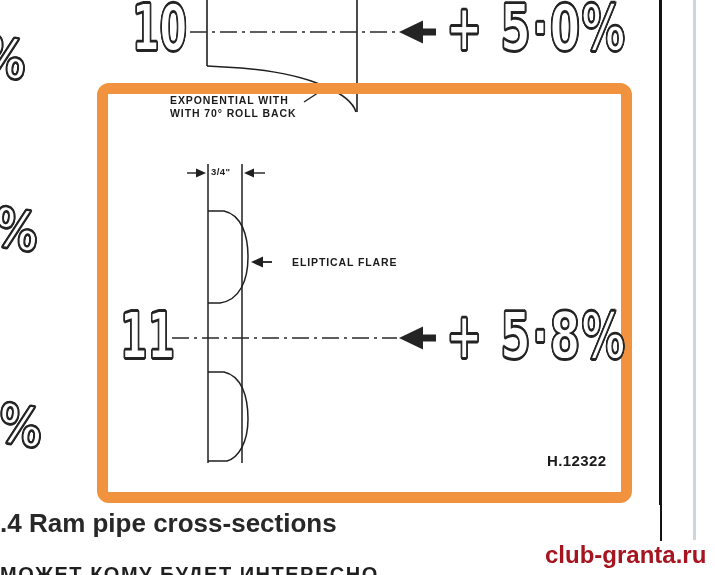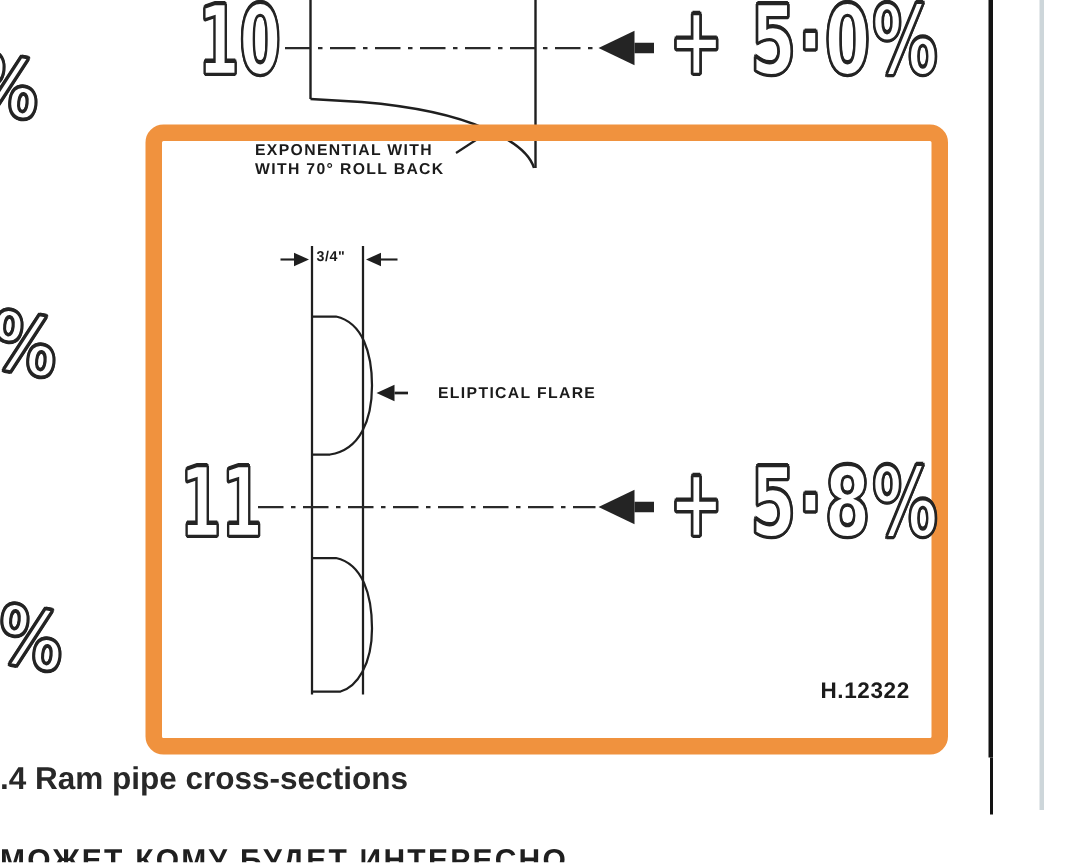--- a/index.html
+++ b/index.html
@@ -28,21 +28,21 @@
     font-family:"Liberation Sans",sans-serif;font-weight:700;font-size:9.5px;
     letter-spacing:0.4px;color:#1b1b1b;white-space:nowrap;z-index:4;
   }
   #highlight-box{
     left:97px;top:83px;width:535px;height:420px;box-sizing:border-box;
     border:11px solid #F0923E;border-radius:12px;z-index:2;background:transparent;
   }
   #drawing-svg{left:0;top:0;z-index:1;}
   .rule{z-index:0;}
   #caption{
-    left:0px;top:508px;font-size:21px;font-weight:700;color:#282828;
+    left:0px;top:508px;font-size:26px;font-weight:700;color:#282828;
     white-space:nowrap;z-index:3;
   }
   #cropped-text{
     left:0px;top:563px;font-size:20px;font-weight:700;color:#1f1f1f;
     letter-spacing:1.5px;white-space:nowrap;z-index:3;
   }
   #watermark{
     left:542px;top:541px;font-size:24px;font-weight:bold;color:#A5141F;
     background:#ffffff;padding:0 3px;white-space:nowrap;z-index:5;
     font-family:"Liberation Sans",sans-serif;
@@ -111,14 +111,15 @@
   <div class="abs tech-label" style="left:170px;top:94px;">
     <div>EXPONENTIAL WITH</div>
     <div>WITH 70° ROLL BACK</div>
   </div>
   <div class="abs small-label" style="left:211px;top:166px;">3/4"</div>
   <div class="abs tech-label" style="left:276px;top:256px;margin-left:16px;">ELIPTICAL FLARE</div>
   <div class="abs small-label" style="left:547px;top:452px;font-size:15px;">H.12322</div>
 
   <div id="caption" class="abs">.4 Ram pipe cross-sections</div>
   <div id="cropped-text" class="abs">МОЖЕТ КОМУ БУДЕТ ИНТЕРЕСНО</div>
+  <div id="watermark" class="abs">club-granta.ru</div>
 
 </div>
 
 </body></html>

